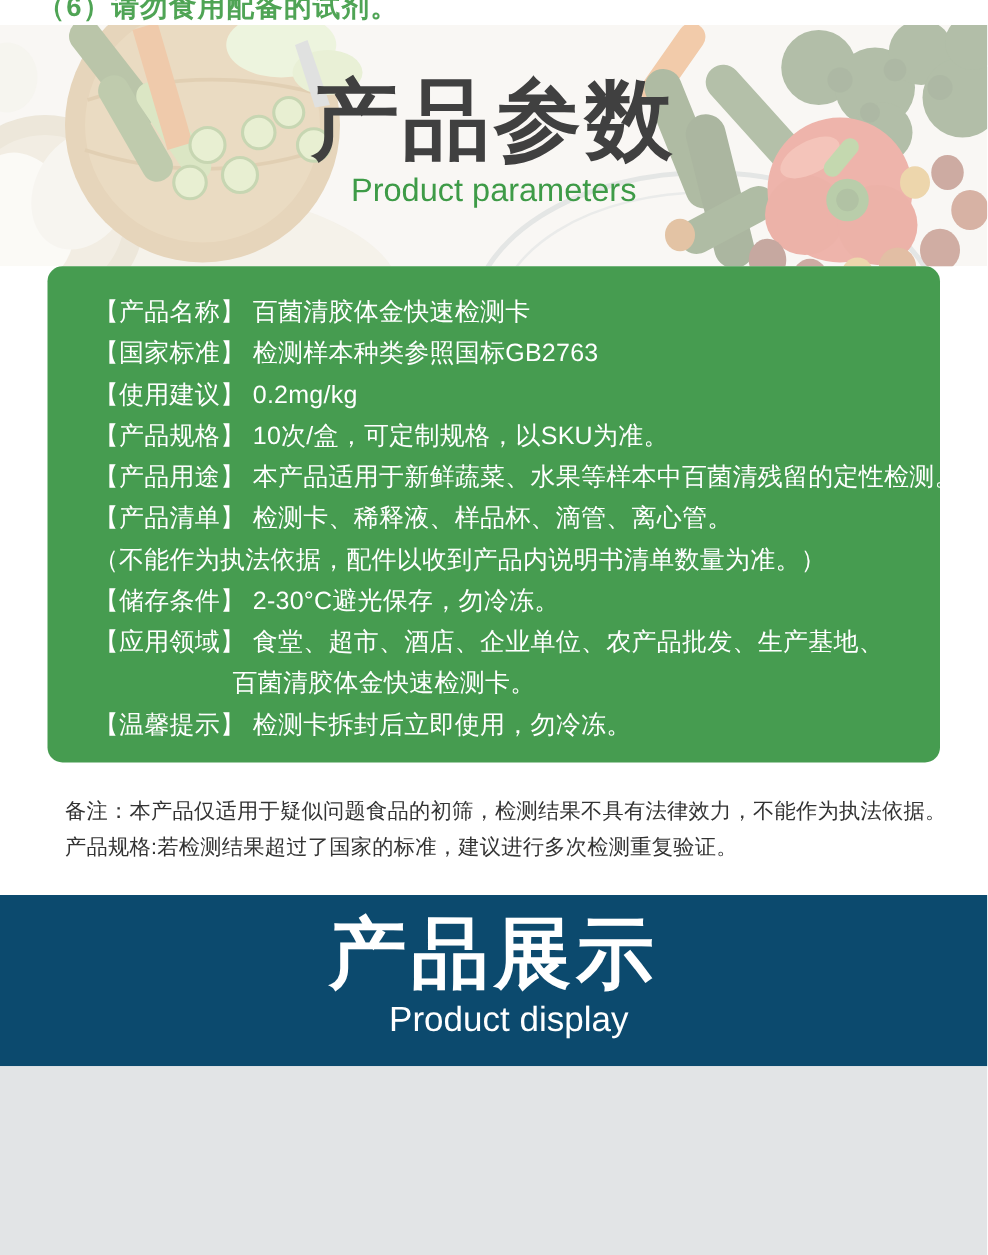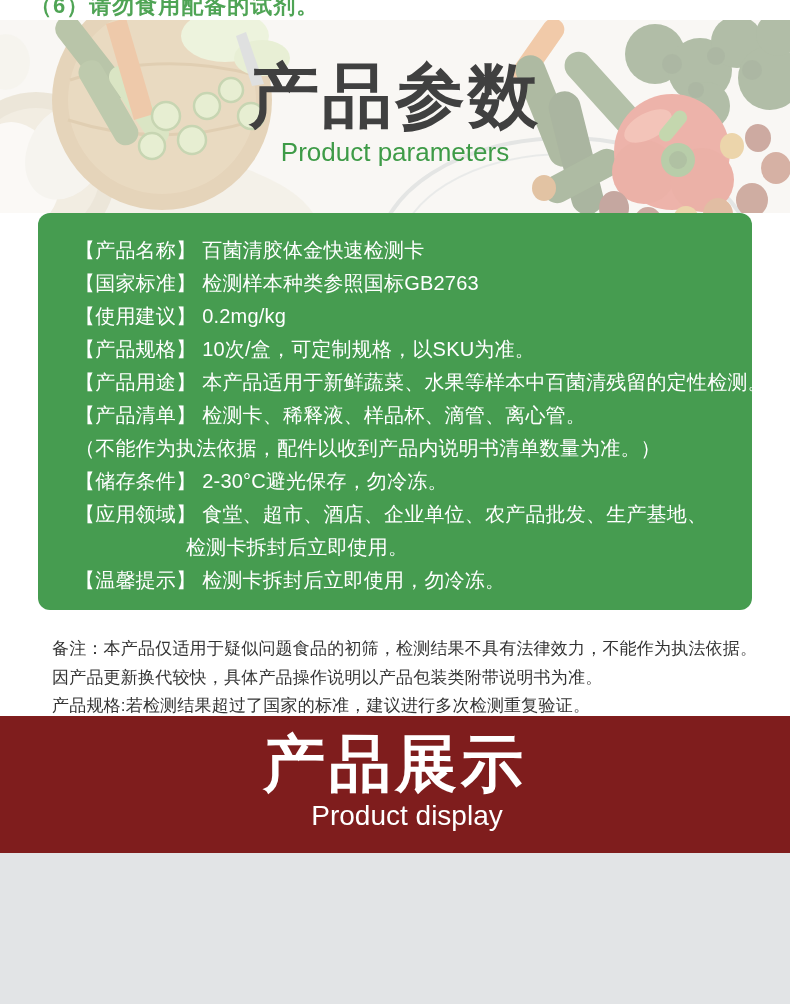--- a/index.html
+++ b/index.html
@@ -29,21 +29,21 @@
   .param-row { font-size:20px; line-height:33px; white-space:nowrap; letter-spacing:0.2px; }
   .param-row .label:not(:empty) { margin-right:6px; }
   .param-row.indent { padding-left:111px; }
   .notes {
     position:absolute; top:633px; left:48px; width:720px;
     color:#333333; font-size:17px; line-height:24.5px;
   }
   .notes p { margin:4px; white-space:nowrap; letter-spacing:0.2px; }
   .banner {
     position:absolute; top:716px; left:0; width:790px; height:137px;
-    background:#7f1d1d; color:#ffffff; text-align:center;
+    background:#0c4a6e; color:#ffffff; text-align:center;
   }
   .banner-title { padding-top:14px; font-size:62px; font-weight:700; letter-spacing:4px; line-height:1.1; }
   .banner-subtitle { margin-top:2px; font-size:28px; font-weight:500;margin-left:24px; }
   .bottom-area {
     position:absolute; top:853px; left:0; width:790px; height:151px;
     background:#e2e4e6;
   }
 </style>
 </head>
 <body>
@@ -143,27 +143,26 @@
   <div class="params-box">
     <div class="param-row"><span class="label">【产品名称】</span><span class="value">百菌清胶体金快速检测卡</span></div>
     <div class="param-row"><span class="label">【国家标准】</span><span class="value">检测样本种类参照国标GB2763</span></div>
     <div class="param-row"><span class="label">【使用建议】</span><span class="value">0.2mg/kg</span></div>
     <div class="param-row"><span class="label">【产品规格】</span><span class="value">10次/盒，可定制规格，以SKU为准。</span></div>
     <div class="param-row"><span class="label">【产品用途】</span><span class="value">本产品适用于新鲜蔬菜、水果等样本中百菌清残留的定性检测。</span></div>
     <div class="param-row"><span class="label">【产品清单】</span><span class="value">检测卡、稀释液、样品杯、滴管、离心管。</span></div>
     <div class="param-row"><span class="label"></span><span class="value">（不能作为执法依据，配件以收到产品内说明书清单数量为准。）</span></div>
     <div class="param-row"><span class="label">【储存条件】</span><span class="value">2-30°C避光保存，勿冷冻。</span></div>
     <div class="param-row"><span class="label">【应用领域】</span><span class="value">食堂、超市、酒店、企业单位、农产品批发、生产基地、</span></div>
-    <div class="param-row indent"><span class="label"></span><span class="value">检测卡拆封后立即使用。</span></div>
+    <div class="param-row indent"><span class="label"></span><span class="value">百菌清胶体金快速检测卡。</span></div>
     <div class="param-row"><span class="label">【温馨提示】</span><span class="value">检测卡拆封后立即使用，勿冷冻。</span></div>
   </div>
 
   <div class="notes">
     <p>备注：本产品仅适用于疑似问题食品的初筛，检测结果不具有法律效力，不能作为执法依据。</p>
-    <p>因产品更新换代较快，具体产品操作说明以产品包装类附带说明书为准。</p>
     <p>产品规格:若检测结果超过了国家的标准，建议进行多次检测重复验证。</p>
   </div>
 
   <div class="banner">
     <div class="banner-title">产品展示</div>
     <div class="banner-subtitle">Product display</div>
   </div>
 
   <div class="bottom-area"></div>
 

